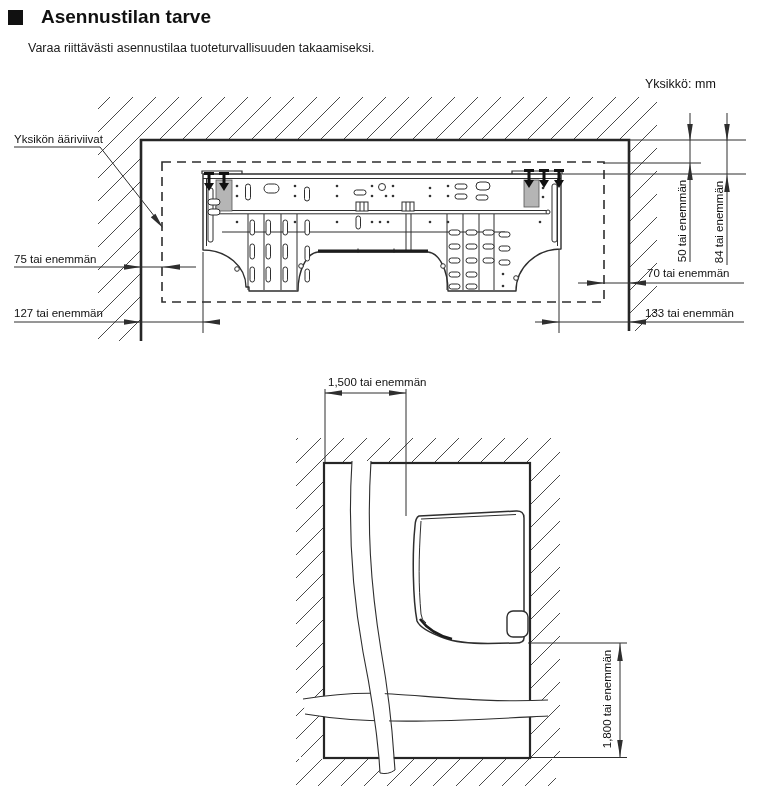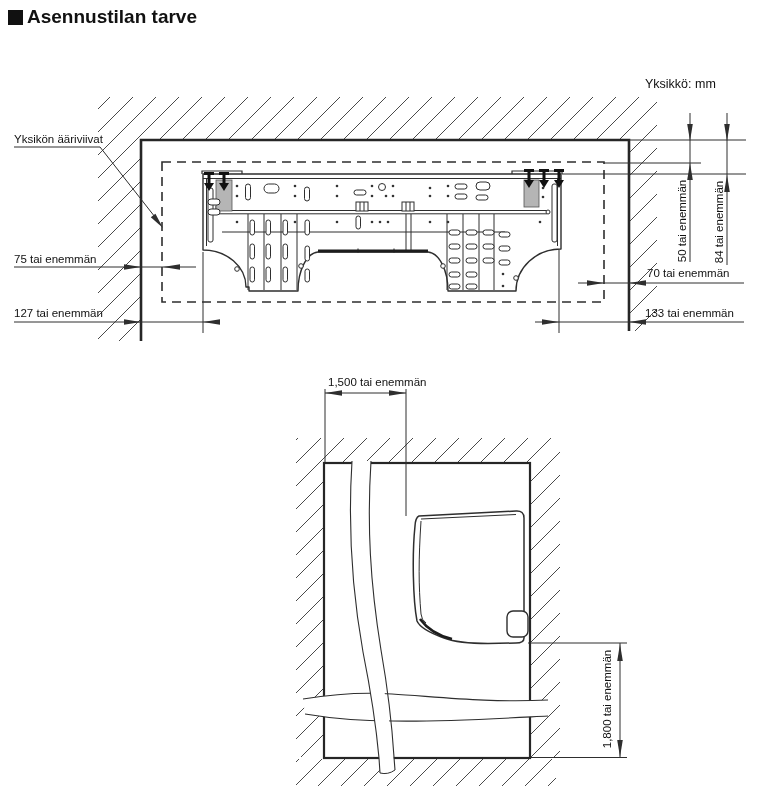--- a/index.html
+++ b/index.html
@@ -1,35 +1,36 @@
 <!DOCTYPE html>
 <html><head>
 <meta charset="utf-8">
 <style>
   html,body{margin:0;padding:0;background:#fff;}
   .page{position:relative;width:771px;height:800px;background:#ffffff;overflow:hidden;
         font-family:"Liberation Sans", sans-serif;color:#111;}
-  .title-row{position:absolute;left:8px;top:6px;display:flex;align-items:center;gap:4px;}
+  .title-row{position:absolute;left:8px;top:6px;display:flex;align-items:center;gap:18px;}
   .title-square{width:15px;height:15px;background:#111;flex:0 0 auto;}
   .title-text{font-size:19px;font-weight:bold;letter-spacing:0px;color:#111;}
   .subtitle{position:absolute;left:28px;top:41px;font-size:12.5px;color:#1a1a1a;}
   svg{position:absolute;left:0;top:0;}
   svg text{font-family:"Liberation Sans", sans-serif;fill:#111;}
   .dim-label{font-size:11.5px;}
   .note-label{font-size:12.5px;}
 </style>
 </head>
 <body>
 
 <div class="page">
 
   <div class="title-row">
     <div class="title-square"></div>
     <div class="title-text">Asennustilan tarve</div>
   </div>
+  <div class="subtitle">Varaa riittävästi asennustilaa tuoteturvallisuuden takaamiseksi.</div>
 
   <svg width="771" height="800" viewBox="0 0 771 800">
     <defs>
       <pattern id="hatch" patternUnits="userSpaceOnUse" width="23" height="23">
         <line x1="0" y1="23" x2="23" y2="0" stroke="#4a4a4a" stroke-width="1"></line>
       </pattern>
     </defs>
 
     <text class="note-label" x="645" y="88">Yksikkö: mm</text>
 

